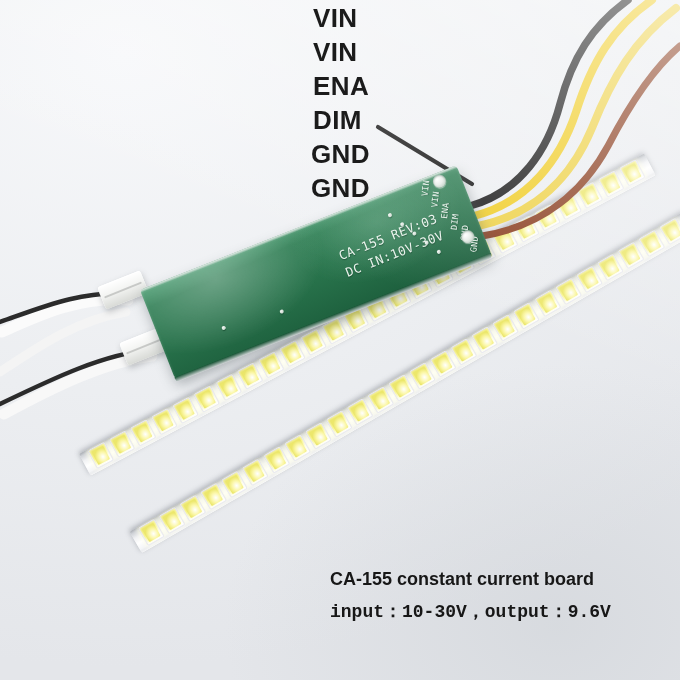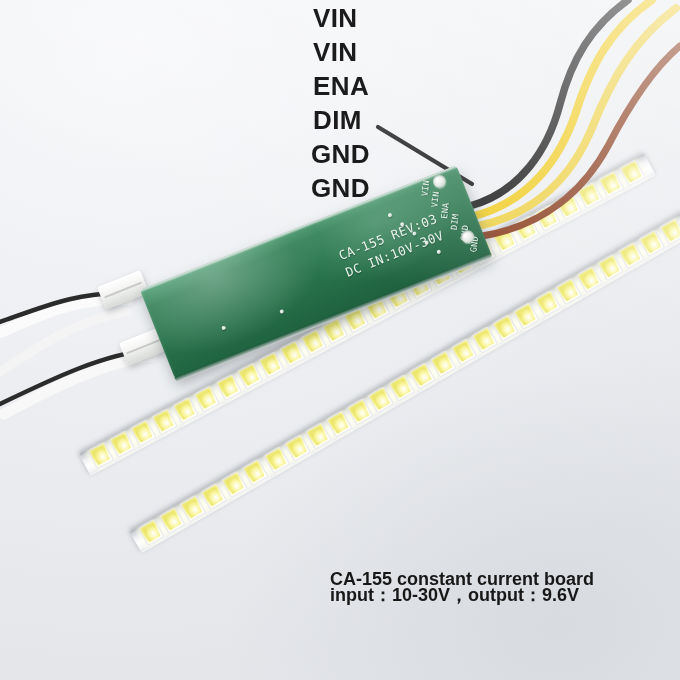--- a/index.html
+++ b/index.html
@@ -328,15 +328,15 @@
   <div id="pin-annotations">
       <div class="pin-anno" style="left: 313px; top: 5px;">VIN</div>
       <div class="pin-anno" style="left: 313px; top: 39px;">VIN</div>
       <div class="pin-anno" style="left: 313px; top: 73px;">ENA</div>
       <div class="pin-anno" style="left: 313px; top: 107px;">DIM</div>
       <div class="pin-anno" style="left: 311px; top: 141px;">GND</div>
       <div class="pin-anno" style="left: 311px; top: 175px;">GND</div>
     </div>
 
   <div class="caption" style="left:330px; top:568px;">CA-155 constant current board</div>
-  <div class="caption" style="left:330px; top:584px;">input：10-30V，output：9.6V</div>
+  <div class="caption" style="left:330px; top:601px;font-family:Liberation Mono, monospace;">input：10-30V，output：9.6V</div>
 
 </div>
 
 </body></html>

